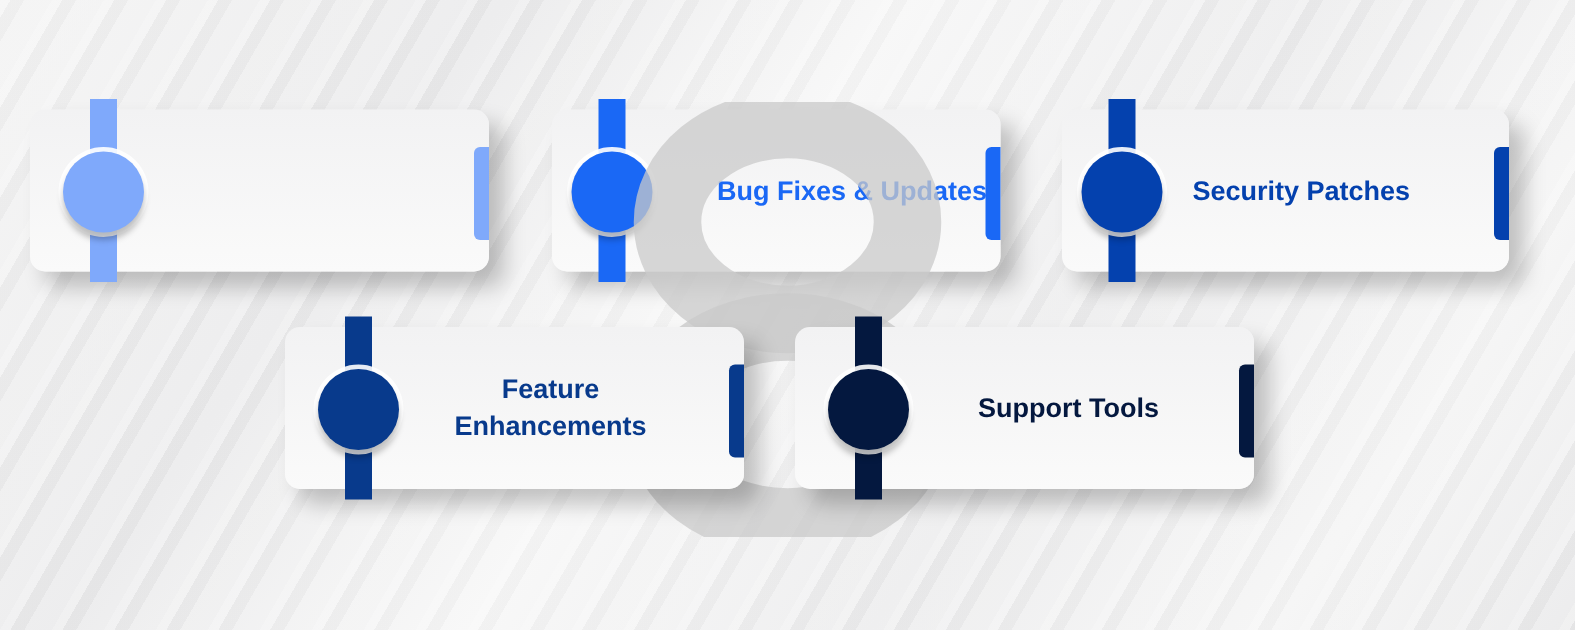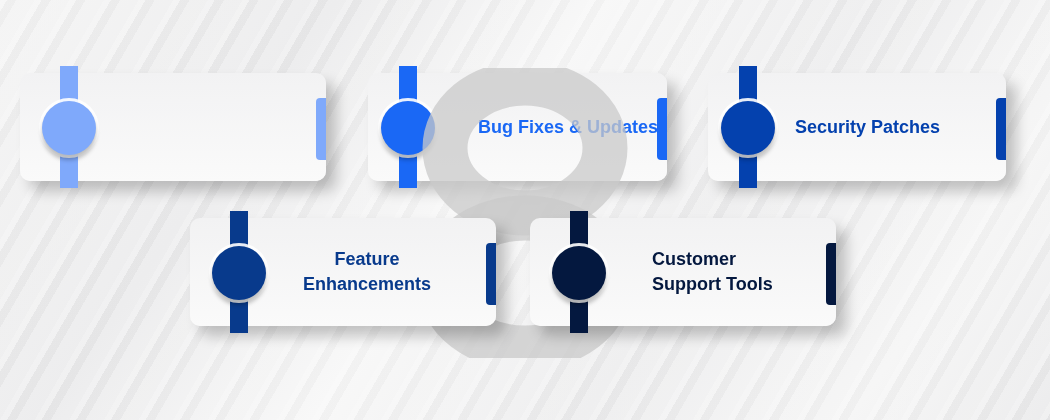--- a/index.html
+++ b/index.html
@@ -72,16 +72,15 @@
     <span>Feature</span>
     <span>Enhancements</span>
   </div>
 </div>
 
 <div class="card bottom" style="left:530px; top:218px; width:306px;">
   <div class="bar" style="background:#04183F;"></div>
   <div class="dot" style="background:#04183F;"></div>
   <div class="tab" style="background:#04183F;"></div>
   <div class="label" style="left:122px; color:#04183F; flex-direction:column; align-items:flex-start; justify-content:center;">
-    <span>Customer</span>
     <span>Support Tools</span>
   </div>
 </div>
 
 </body></html>

